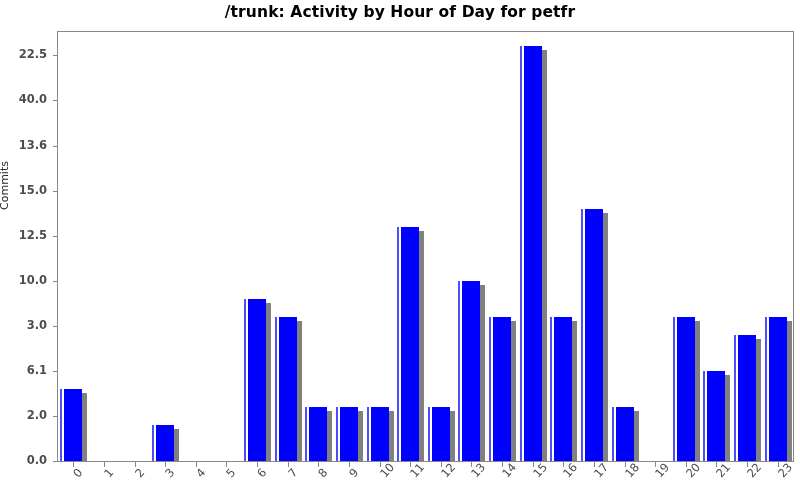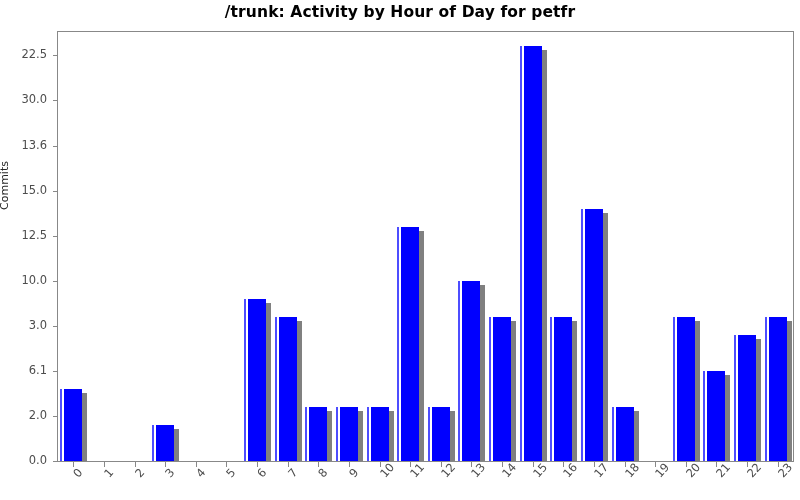--- a/index.html
+++ b/index.html
@@ -59,20 +59,21 @@
     height: 0;
   }
   .y-tick .y-tick-text {
     position: absolute;
     right: 10px;
     top: -8px;
     font-size: 11.5px;
     color: #4d4d4d;
     text-align: left;
     white-space: nowrap;
+    font-weight: bold;
   }
   .y-tick .y-tick-mark {
     position: absolute;
     right: 0px;
     top: 0px;
     width: 4px;
     height: 1px;
     background: #888888;
   }
 
@@ -166,21 +167,21 @@
       </div>
       <div class="y-tick" style="top: 190.622px;">
         <div class="y-tick-text">15.0</div>
         <div class="y-tick-mark"></div>
       </div>
       <div class="y-tick" style="top: 145.559px;">
         <div class="y-tick-text">13.6</div>
         <div class="y-tick-mark"></div>
       </div>
       <div class="y-tick" style="top: 100.496px;">
-        <div class="y-tick-text">30.0</div>
+        <div class="y-tick-text">40.0</div>
         <div class="y-tick-mark"></div>
       </div>
       <div class="y-tick" style="top: 55.4328px;">
         <div class="y-tick-text">22.5</div>
         <div class="y-tick-mark"></div>
       </div>
     </div>
   <div id="x-axis">
       <div class="x-tick-mark" style="left: 73.3125px;"></div>
       <div class="x-tick-text" style="left: 70.3125px;">0</div>

